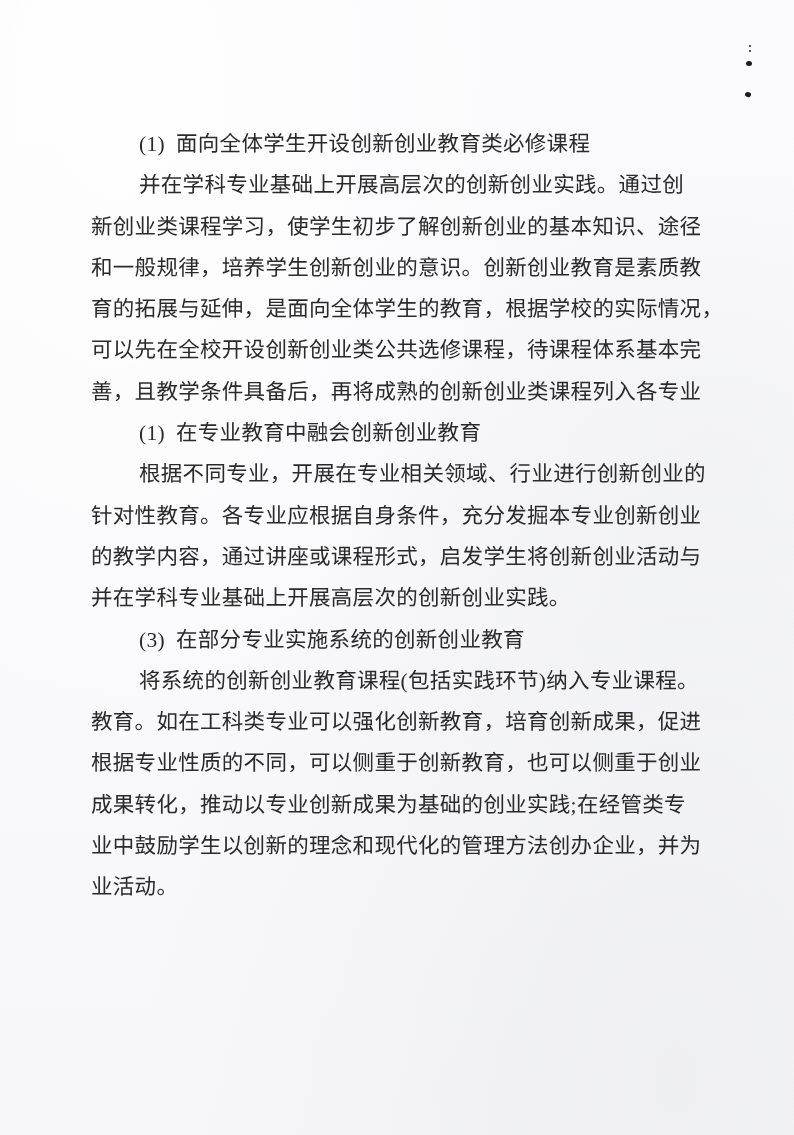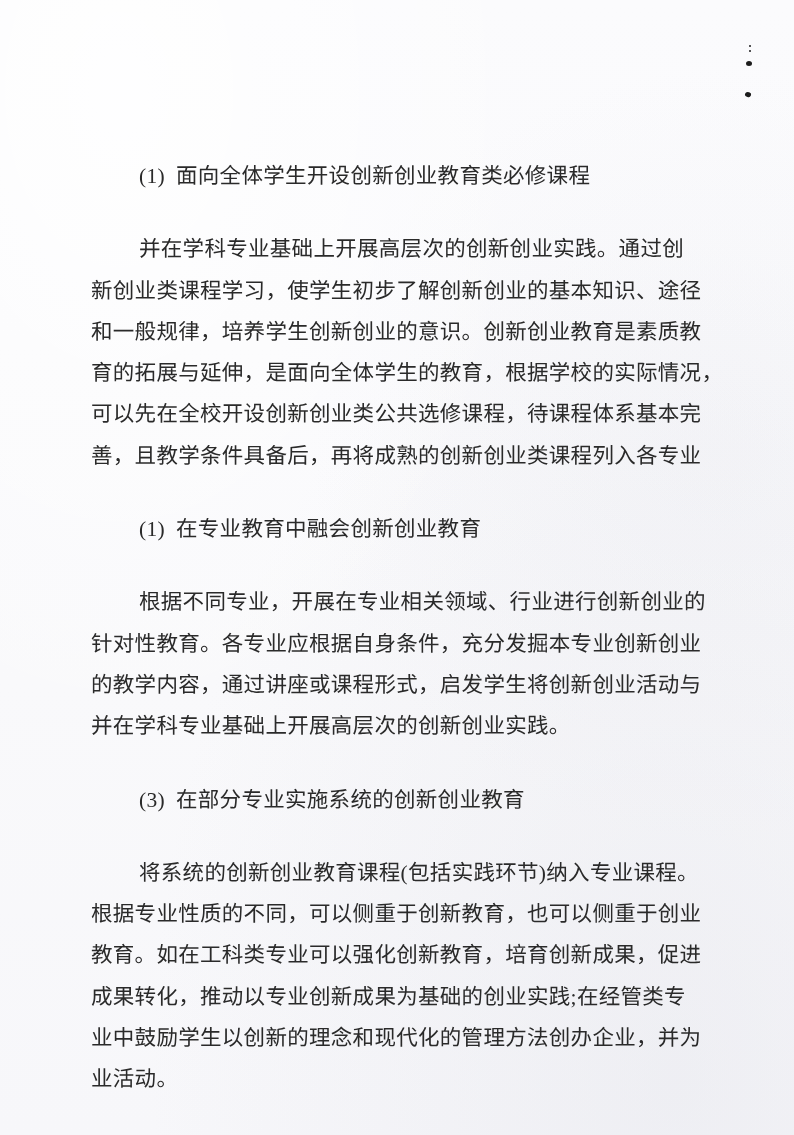--- a/index.html
+++ b/index.html
@@ -33,21 +33,20 @@
   .line {
     height: 41.3px;
     line-height: 41.3px;
     font-size: 21.5px;
     letter-spacing: 0.3px;
     white-space: pre;
     font-weight: 400;
   }
   .line.indent {
     padding-left: 48px;
-    margin-top: 32px;
   }
   .speck {
     position: absolute;
     background: #1c1c1c;
     border-radius: 50%;
   }
   .speck-tiny-1 { left: 749px; top: 45px; width: 2px; height: 2px; }
   .speck-tiny-2 { left: 749px; top: 50px; width: 2px; height: 2px; }
   .speck-dot-1  { left: 746px; top: 61px; width: 6px; height: 5px; }
   .speck-dot-2  { left: 745px; top: 92px; width: 6px; height: 5px;
@@ -69,19 +68,19 @@
       <div class="line">育的拓展与延伸，是面向全体学生的教育，根据学校的实际情况，</div>
       <div class="line">可以先在全校开设创新创业类公共选修课程，待课程体系基本完</div>
       <div class="line">善，且教学条件具备后，再将成熟的创新创业类课程列入各专业</div>
       <div class="line indent">(1) 在专业教育中融会创新创业教育</div>
       <div class="line indent">根据不同专业，开展在专业相关领域、行业进行创新创业的</div>
       <div class="line">针对性教育。各专业应根据自身条件，充分发掘本专业创新创业</div>
       <div class="line">的教学内容，通过讲座或课程形式，启发学生将创新创业活动与</div>
       <div class="line">并在学科专业基础上开展高层次的创新创业实践。</div>
       <div class="line indent">(3) 在部分专业实施系统的创新创业教育</div>
       <div class="line indent">将系统的创新创业教育课程(包括实践环节)纳入专业课程。</div>
+      <div class="line">教育。如在工科类专业可以强化创新教育，培育创新成果，促进</div>
       <div class="line">根据专业性质的不同，可以侧重于创新教育，也可以侧重于创业</div>
-      <div class="line">教育。如在工科类专业可以强化创新教育，培育创新成果，促进</div>
       <div class="line">成果转化，推动以专业创新成果为基础的创业实践;在经管类专</div>
       <div class="line">业中鼓励学生以创新的理念和现代化的管理方法创办企业，并为</div>
       <div class="line">业活动。</div>
     </div>
 </div>
 
 </body></html>

